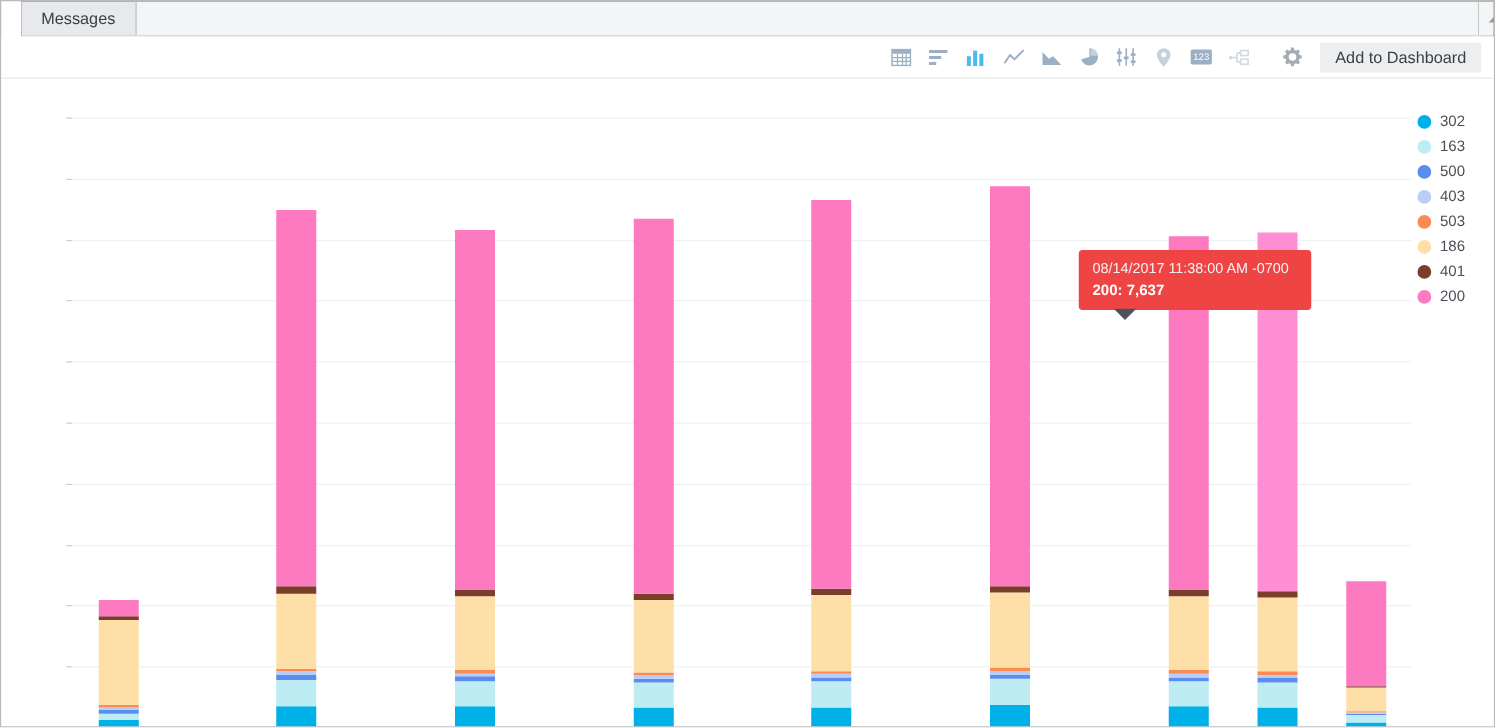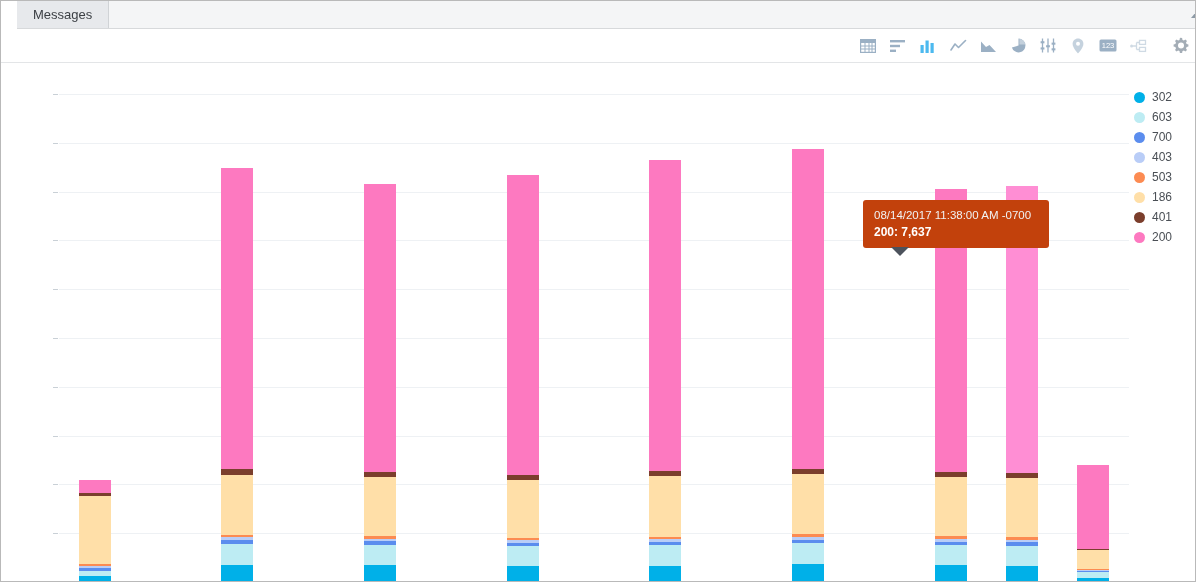--- a/index.html
+++ b/index.html
@@ -146,21 +146,21 @@
     width: 11px; height: 11px; border-radius: 50%;
     margin-right: 7px; flex: 0 0 auto;
   }
   .legend-label { font-size: 12px; color: #4a4f55; }
 
   
   .tooltip {
     position: absolute;
     left: 862px; top: 137px;
     width: 186px;
-    background: #c2410c;
+    background: #ef4444;
     border-radius: 3px;
     padding: 8px 11px 9px 11px;
     color: #ffffff;
     z-index: 20;
   }
   .tt-time { font-size: 11.5px; color: #f1f2f3; line-height: 14px; white-space: nowrap;}
   .tt-val { font-size: 12px; font-weight: bold; color: #ffffff; margin-top: 3px; line-height: 14px;}
   .tt-arrow {
     position: absolute; left: 28px; bottom: -8px;
     width: 0; height: 0;
@@ -272,20 +272,21 @@
       </div>
 
       <div class="tb-icon" style="margin-left:12px">
         <svg width="17" height="17" viewBox="0 0 17 17" aria-hidden="true">
           <path d="M8.5 0.8 L10.1 1.1 L10.5 2.9 L11.9 3.5 L13.4 2.5 L15 4.1 L14 5.6 L14.6 7 L16.4 7.4 L16.4 9.6 L14.6 10 L14 11.4 L15 12.9 L13.4 14.5 L11.9 13.5 L10.5 14.1 L10.1 15.9 L7.9 15.9 L7.5 14.1 L6.1 13.5 L4.6 14.5 L3 12.9 L4 11.4 L3.4 10 L1.6 9.6 L1.6 7.4 L3.4 7 L4 5.6 L3 4.1 L4.6 2.5 L6.1 3.5 L7.5 2.9 L7.9 1.1 Z" fill="#a4adb6"></path>
           <circle cx="9" cy="8.5" r="3" fill="#ffffff"></circle>
         </svg>
       </div>
     </div>
 
+    <button class="add-dash">Add to Dashboard</button>
   </div>
 
   <div class="chart-wrap">
     <div class="plot" id="plot">
         <div class="gridline" style="top: 439.2px;"></div>
         <div class="ytick" style="top: 439.2px;"></div>
         <div class="gridline" style="top: 390.4px;"></div>
         <div class="ytick" style="top: 390.4px;"></div>
         <div class="gridline" style="top: 341.6px;"></div>
         <div class="ytick" style="top: 341.6px;"></div>
@@ -394,25 +395,25 @@
           <div class="seg" style="bottom: 33.428px; height: 83.448px; background: rgb(253, 121, 192);"></div>
         </div>
       </div>
     <div class="legend" id="legend">
         <div class="legend-row">
           <span class="legend-dot" style="background: rgb(0, 176, 232);"></span>
           <span class="legend-label">302</span>
         </div>
         <div class="legend-row">
           <span class="legend-dot" style="background: rgb(189, 236, 243);"></span>
-          <span class="legend-label">603</span>
+          <span class="legend-label">163</span>
         </div>
         <div class="legend-row">
           <span class="legend-dot" style="background: rgb(91, 141, 238);"></span>
-          <span class="legend-label">700</span>
+          <span class="legend-label">500</span>
         </div>
         <div class="legend-row">
           <span class="legend-dot" style="background: rgb(185, 205, 247);"></span>
           <span class="legend-label">403</span>
         </div>
         <div class="legend-row">
           <span class="legend-dot" style="background: rgb(252, 139, 82);"></span>
           <span class="legend-label">503</span>
         </div>
         <div class="legend-row">

